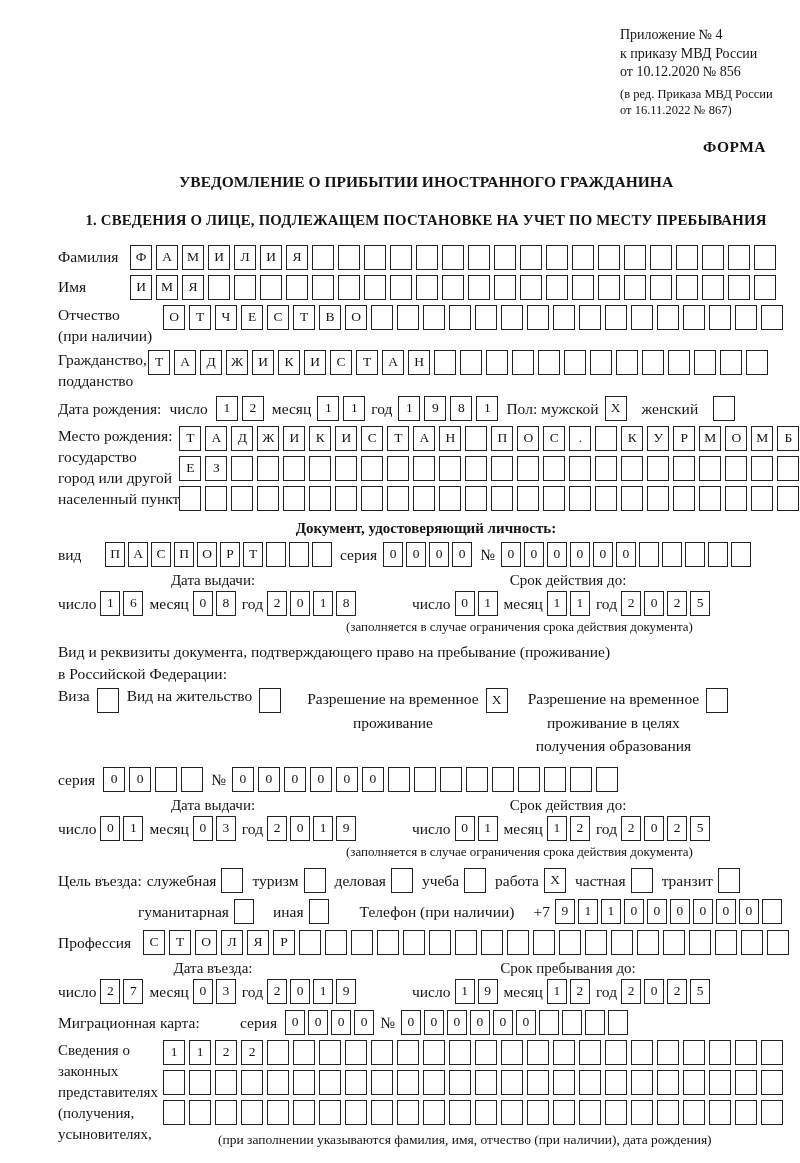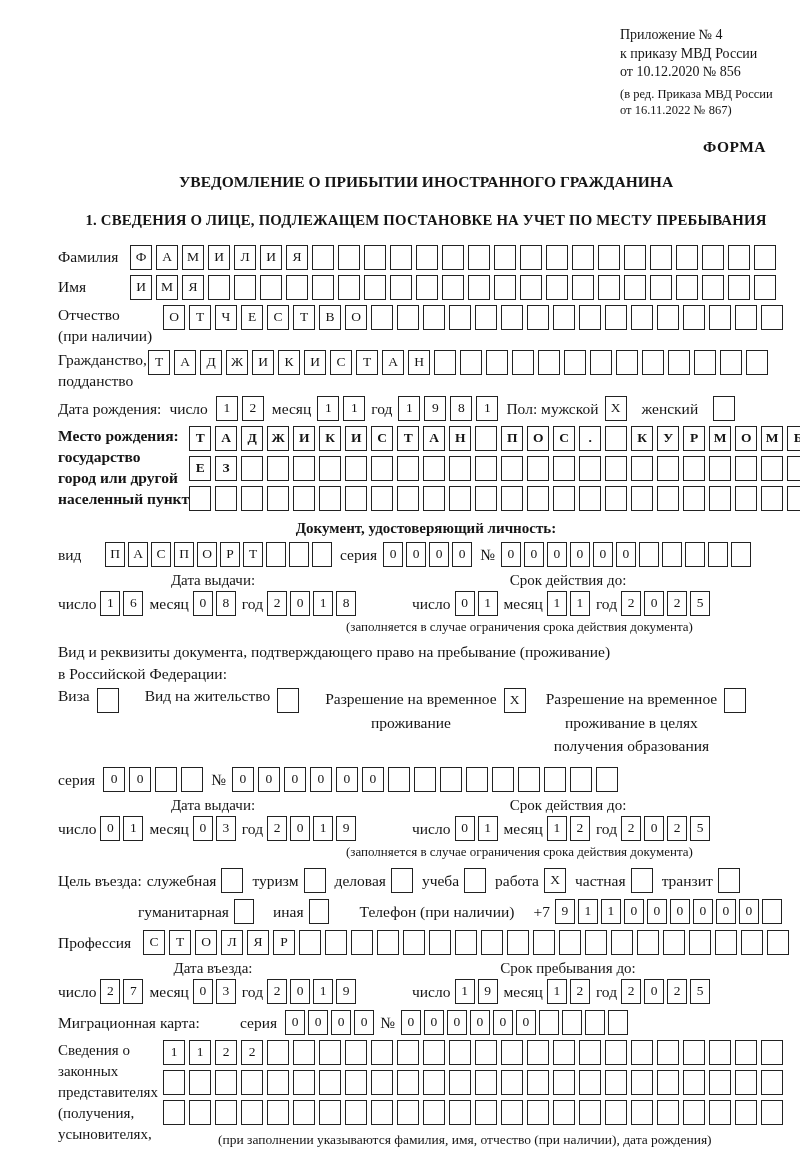--- a/index.html
+++ b/index.html
@@ -50,21 +50,21 @@
   .dgroup .dlab{margin-right:4px;}
   .dgroup .boxes{margin-right:6px;}
   .dgroup2{margin-left:50px;}
   .note{font-size:13px;margin-left:288px;margin-bottom:8px;}
 
   
   .res-options{display:flex;align-items:flex-start;margin:4px 0 10px 0;white-space:nowrap;}
   .ro{display:flex;align-items:flex-start;}
   .ro .boxes{margin-left:7px;margin-top:1px;}
   .ro-text{text-align:center;line-height:1.5;}
-  .mr18{margin-right:26px;}.mr26{margin-right:26px;}.mr20{margin-right:20px;}
+  .mr18{margin-right:8px;}.mr26{margin-right:26px;}.mr20{margin-right:20px;}
 
   .purpose-row{display:flex;align-items:center;margin-bottom:6px;white-space:nowrap;}
   .purpose-row .plab{margin-right:5px;}
   .purpose-row .boxes{margin-right:9px;}
   .indent80{padding-left:80px;}
 
   
   .legal{display:flex;align-items:flex-start;margin-top:4px;white-space:nowrap;}
   .legal-labels{flex:0 0 105px;line-height:1.4;font-size:15px;}
   .legal-note{font-size:13.5px;margin-top:7px;margin-left:55px;white-space:normal;}
@@ -251,21 +251,21 @@
         <span class="box">X</span>
       </span>
     <span class="gap15"></span>
     <span>женский</span>
     <span class="gap15"></span>
     <span class="boxes">
         <span class="box"></span>
       </span>
   </div>
 
-  <div class="pair stack" style="font-weight:bold;">
+  <div class="pair stack" style="">
     <div class="lblcol">
       <div>Место рождения:</div>
       <div>государство</div>
       <div>город или другой</div>
       <div>населенный пункт</div>
     </div>
     <div>
       <span class="boxes">
           <span class="box">Т</span>
           <span class="box">А</span>

